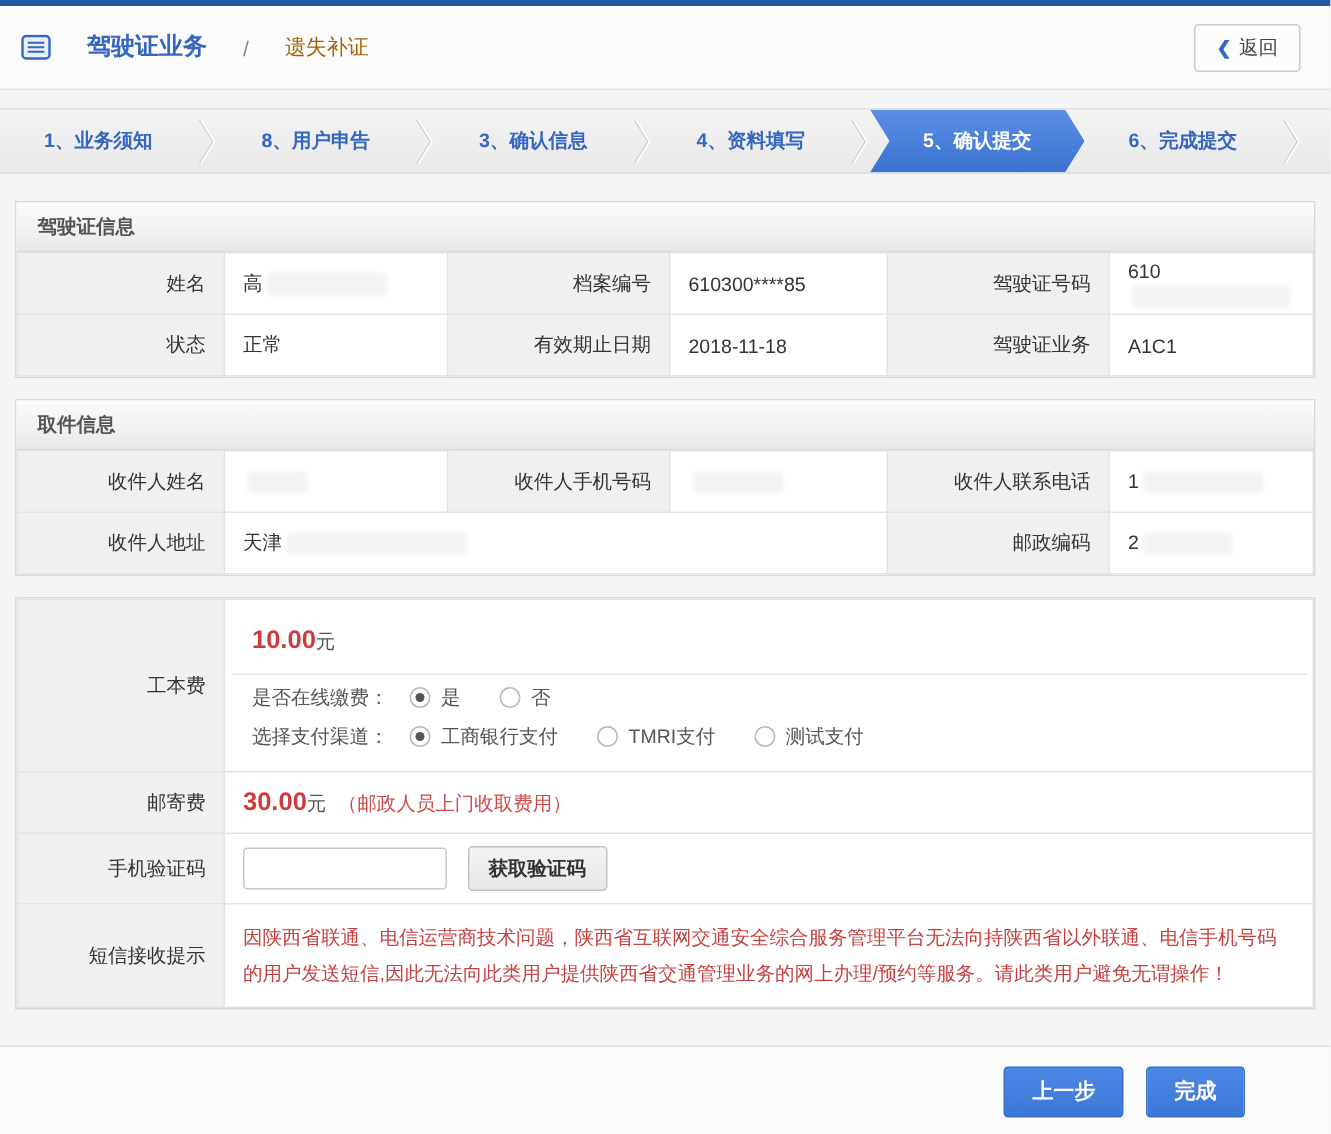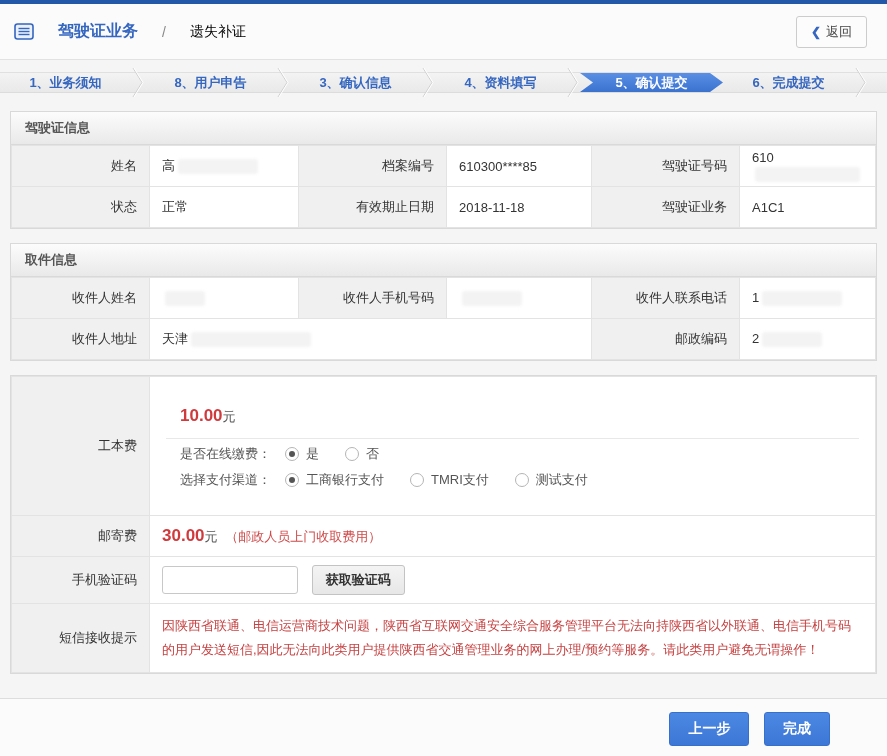--- a/index.html
+++ b/index.html
@@ -13,30 +13,30 @@
   
   .page-header {
     height:56px; background:#fbfbfb; border-bottom:1px solid #e2e2e2;
     display:flex; align-items:center; justify-content:space-between;
     padding:0 20px 0 14px;
   }
   .title-wrap { display:flex; align-items:center; gap:24px; }
   .doc-icon { width:20px; height:17px; display:inline-block; }
   .page-title { color:#3566c0; font-size:16px; font-weight:bold; }
   .title-divider { color:#888; font-size:14px; }
-  .page-subtitle { color:#000000; font-size:14px; }
+  .page-subtitle { color:#a16207; font-size:14px; }
   .back-btn {
     background:#fcfcfc; border:1px solid #ccc; border-radius:3px;
     padding:6px 14px; font-size:13px; color:#444; cursor:pointer;
     display:flex; align-items:center; gap:5px;
   }
   .back-chevron { color:#3566c0; font-weight:bold; font-size:12px; }
   
   .steps {
-    margin-top:12px; height:21px;
+    margin-top:12px; height:44px;
     background:linear-gradient(#f3f3f3,#e9e9e9);
     border-top:1px solid #e0e0e0; border-bottom:1px solid #dcdcdc;
     display:flex; align-items:stretch;
   }
   .step {
     width:131px; flex:0 0 auto; display:flex; align-items:center; justify-content:center;
     color:#3566c0; font-weight:bold; font-size:13px; cursor:pointer;
   }
   .step.active {
     color:#fff; width:143px;
@@ -62,21 +62,21 @@
     font-size:13px; color:#333; vertical-align:middle;
   }
   td.lbl { background:#f0f0f0; text-align:right; color:#333;font-family:Liberation Mono, monospace; }
   td.val { background:#fff; text-align:left; }
   .blob {
     display:inline-block; height:15px; background:#f3f3f3;
     border-radius:3px; filter:blur(1.5px); vertical-align:middle; margin-left:3px;
   }
   .w60{width:60px}.w80{width:80px}.w105{width:105px}.w120{width:120px}.w40{width:40px}
   
-  .fee-cell { padding:16px !important; }
+  .fee-cell { padding:4px !important; }
   .fee-inner { padding:0; }
   .fee-amount-line { padding:13px 14px 12px 14px; border-bottom:1px solid #e8e8e8; }
   .fee-amount { color:#d03a3c; font-size:17px; font-weight:bold; }
   .fee-unit { color:#555; font-size:13px; }
   .fee-note { color:#d04a4a; font-size:13px; margin-left:4px; }
   .opt-line { display:flex; align-items:center; padding:6px 14px 2px 14px; color:#555; }
   .opt-line:last-child { padding-bottom:10px; }
   .opt-q { margin-right:14px; color:#555; }
   .radio-opt { display:flex; align-items:center; margin-right:26px; cursor:pointer; }
   .radio {

